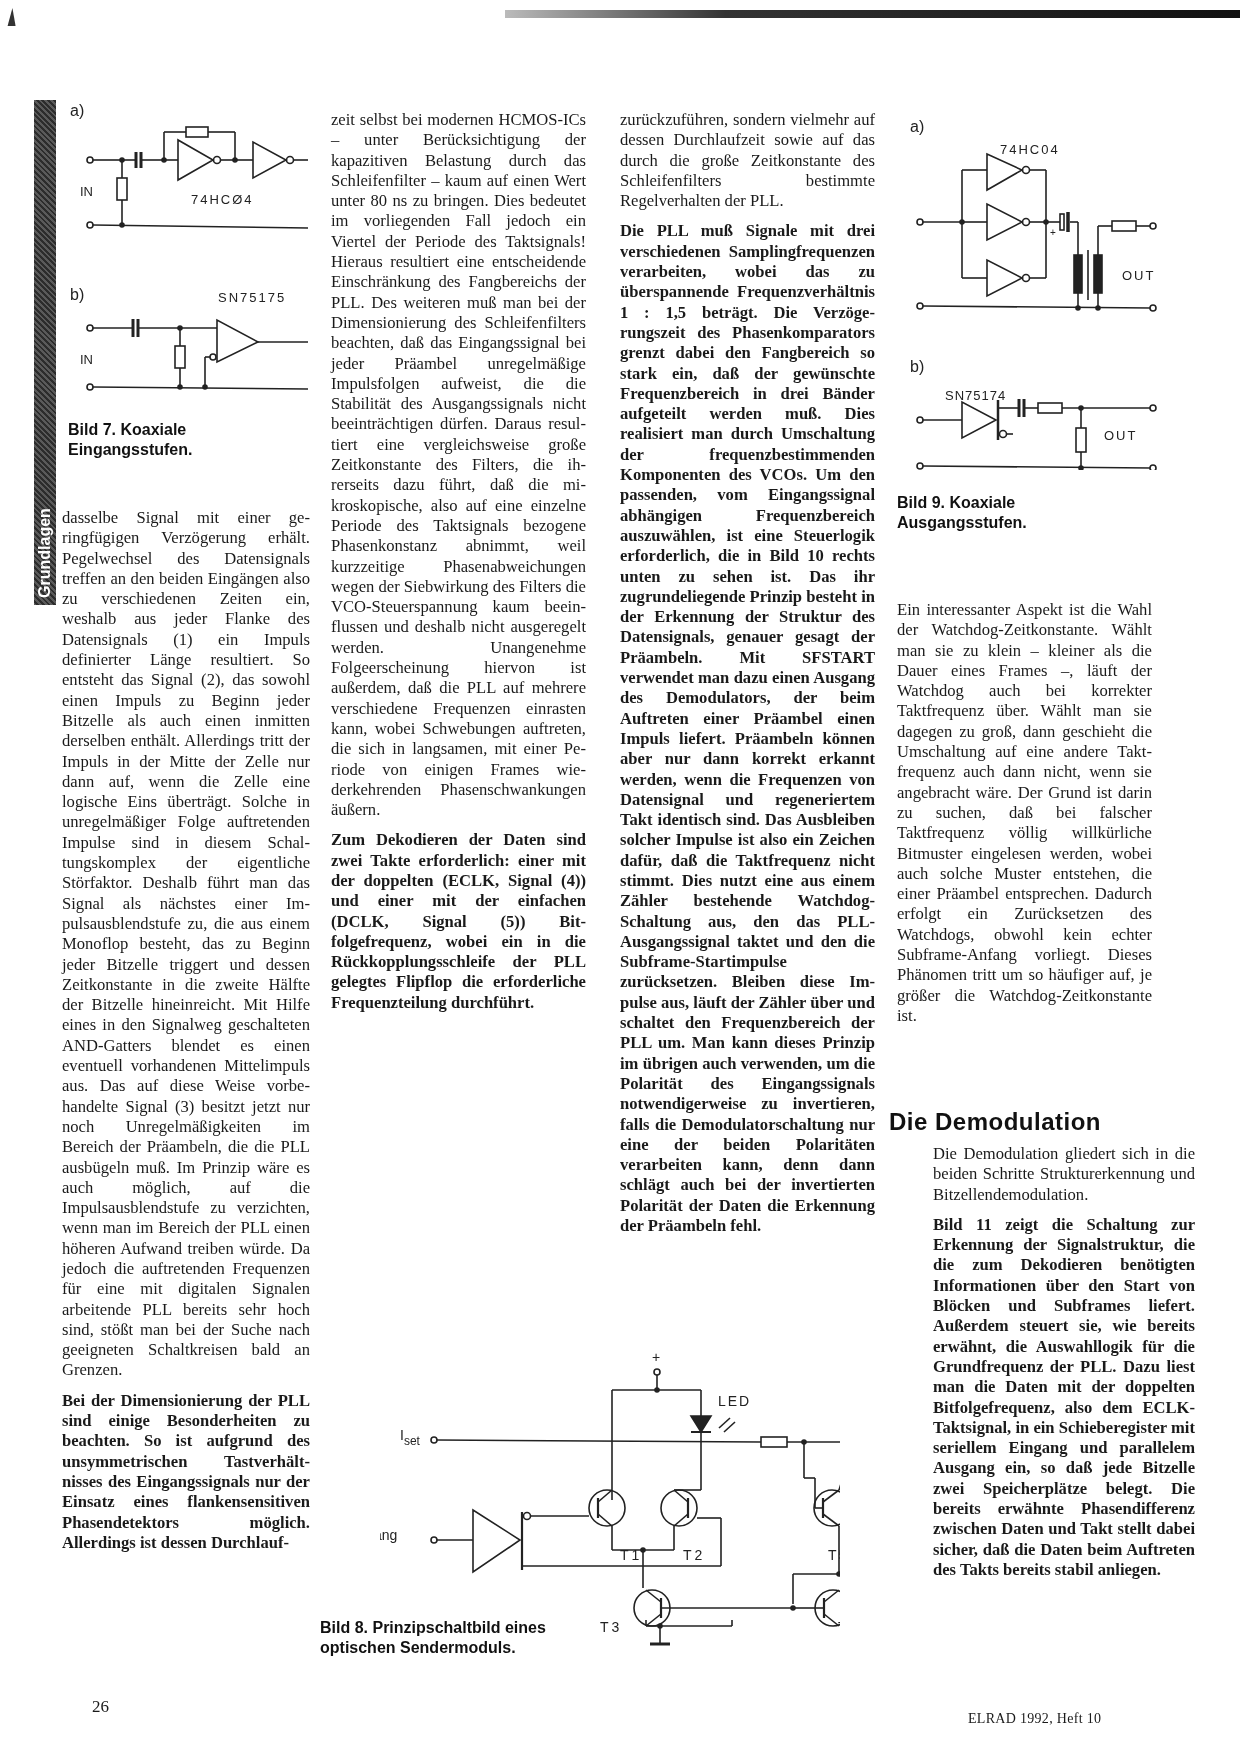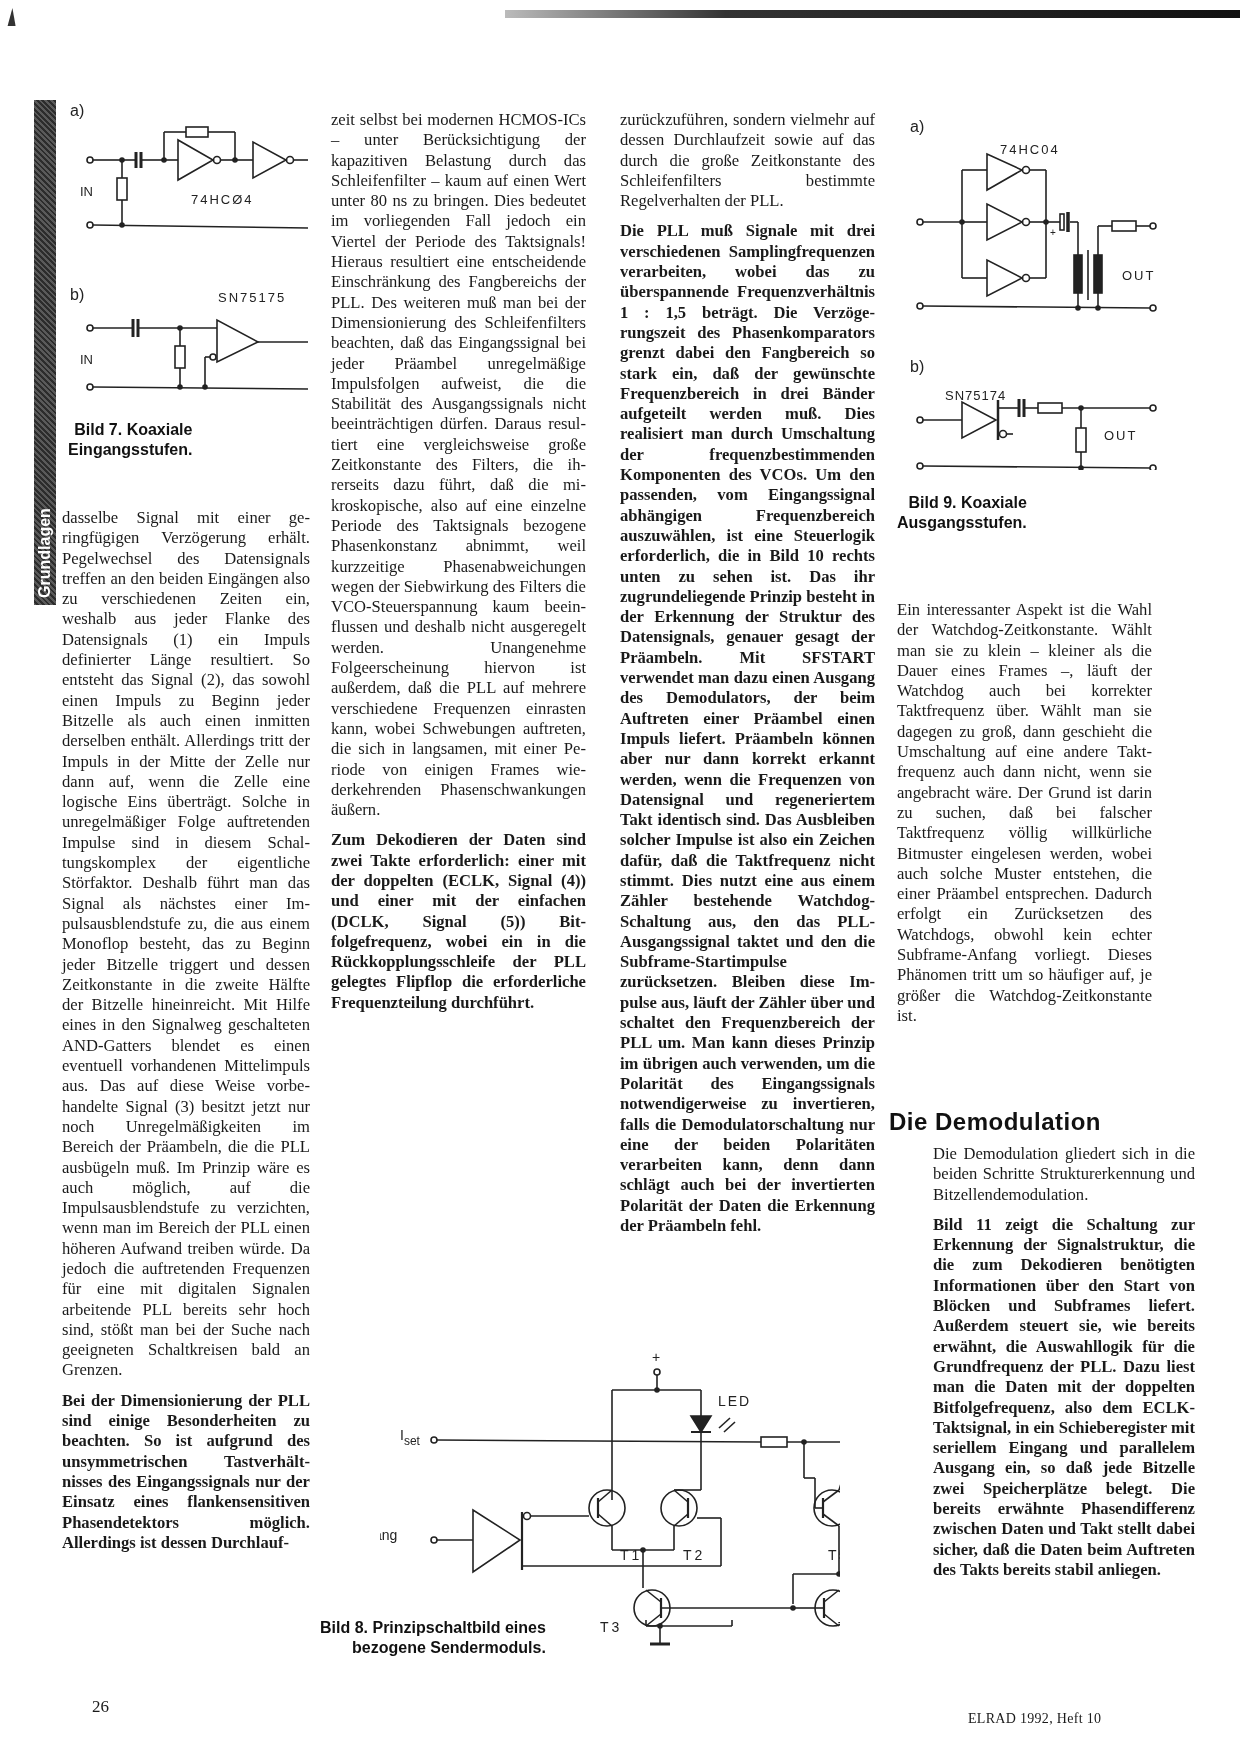--- a/index.html
+++ b/index.html
@@ -2,21 +2,21 @@
 <html><head>
 <meta charset="utf-8">
 <style>
   html, body { margin:0; padding:0; background:#fff; }
   body { width:1241px; height:1754px; position:relative; overflow:hidden;
          font-family:"Liberation Serif", serif; color:#1a1a1a; }
   .col { position:absolute; font-size:16.6px; line-height:20.3px; text-align:justify; }
   .col p { margin:0; hyphens:manual; }
   .col p + p { margin-top:10px;font-weight:bold; }
   .caption { position:absolute; font-family:"Liberation Sans", sans-serif; font-weight:bold;
-             font-size:16px; line-height:20px; color:#111;text-align:right; }
+             font-size:16px; line-height:20px; color:#111; }
   .heading { position:absolute; font-family:"Liberation Sans", sans-serif; font-weight:bold;
              font-size:24px; letter-spacing:0.5px; color:#111; }
   .side-tab { position:absolute; left:34px; top:100px; width:22px; height:505px;
               background:repeating-linear-gradient(45deg,#5a5a5a 0 2px,#2c2c2c 2px 4px); }
   .side-tab-label { position:absolute; left:34px; top:500px; width:22px; height:105px; }
   .side-tab-label span { position:absolute; left:50%; top:50%; transform:translate(-50%,-50%) rotate(-90deg);
              color:#fff; font-family:"Liberation Sans", sans-serif; font-weight:bold; font-size:16px; white-space:nowrap; }
   .topbar { position:absolute; left:505px; top:10px; width:735px; height:8px;
             background:linear-gradient(90deg,#bbb 0%,#333 30%,#111 100%); }
   .corner { position:absolute; left:10px; top:8px; width:0; height:0;
@@ -270,17 +270,17 @@
 <svg style="position:absolute;left:640px;top:1620px" width="120" height="30" viewBox="0 0 120 30" fill="none" stroke="#222" stroke-width="1.6">
   <line x1="6" y1="0" x2="6" y2="6"></line>
     <line x1="6" y1="6" x2="92" y2="6"></line>
     <line x1="92" y1="0" x2="92" y2="6"></line>
   <circle cx="20" cy="6" r="2" fill="#222"></circle>
     <line x1="20" y1="6" x2="20" y2="24"></line>
     <line x1="10" y1="24" x2="30" y2="24" stroke-width="3"></line>
 </svg>
 <div class="caption" style="left:320px;top:1618px">
   <div>Bild 8. Prinzipschaltbild eines</div>
-  <div>bezogene Sendermoduls.</div>
+  <div>optischen Sendermoduls.</div>
 </div>
 
 <div class="footer-left">26</div>
 <div class="footer-right">ELRAD 1992, Heft 10</div>
 
 </body></html>

